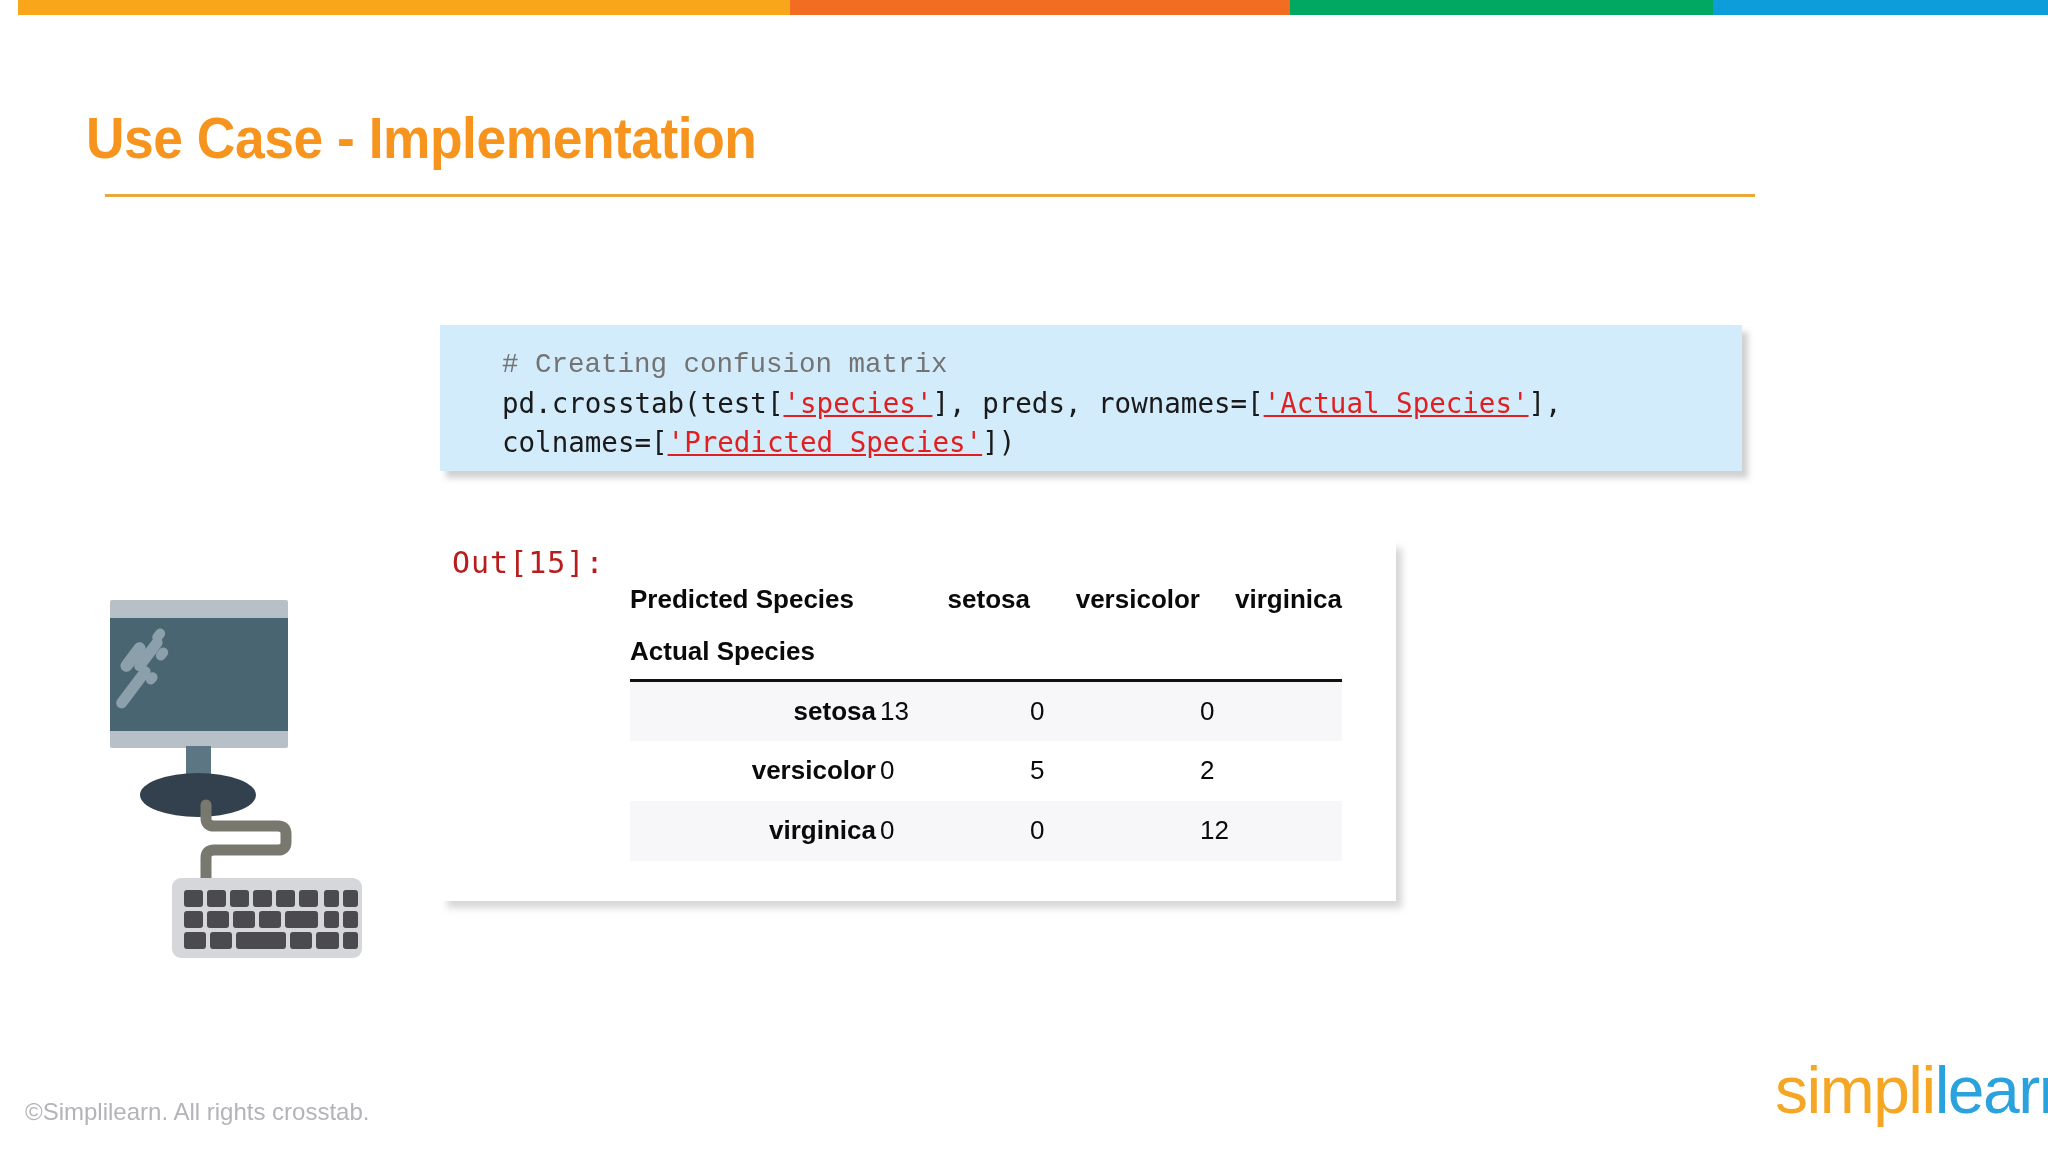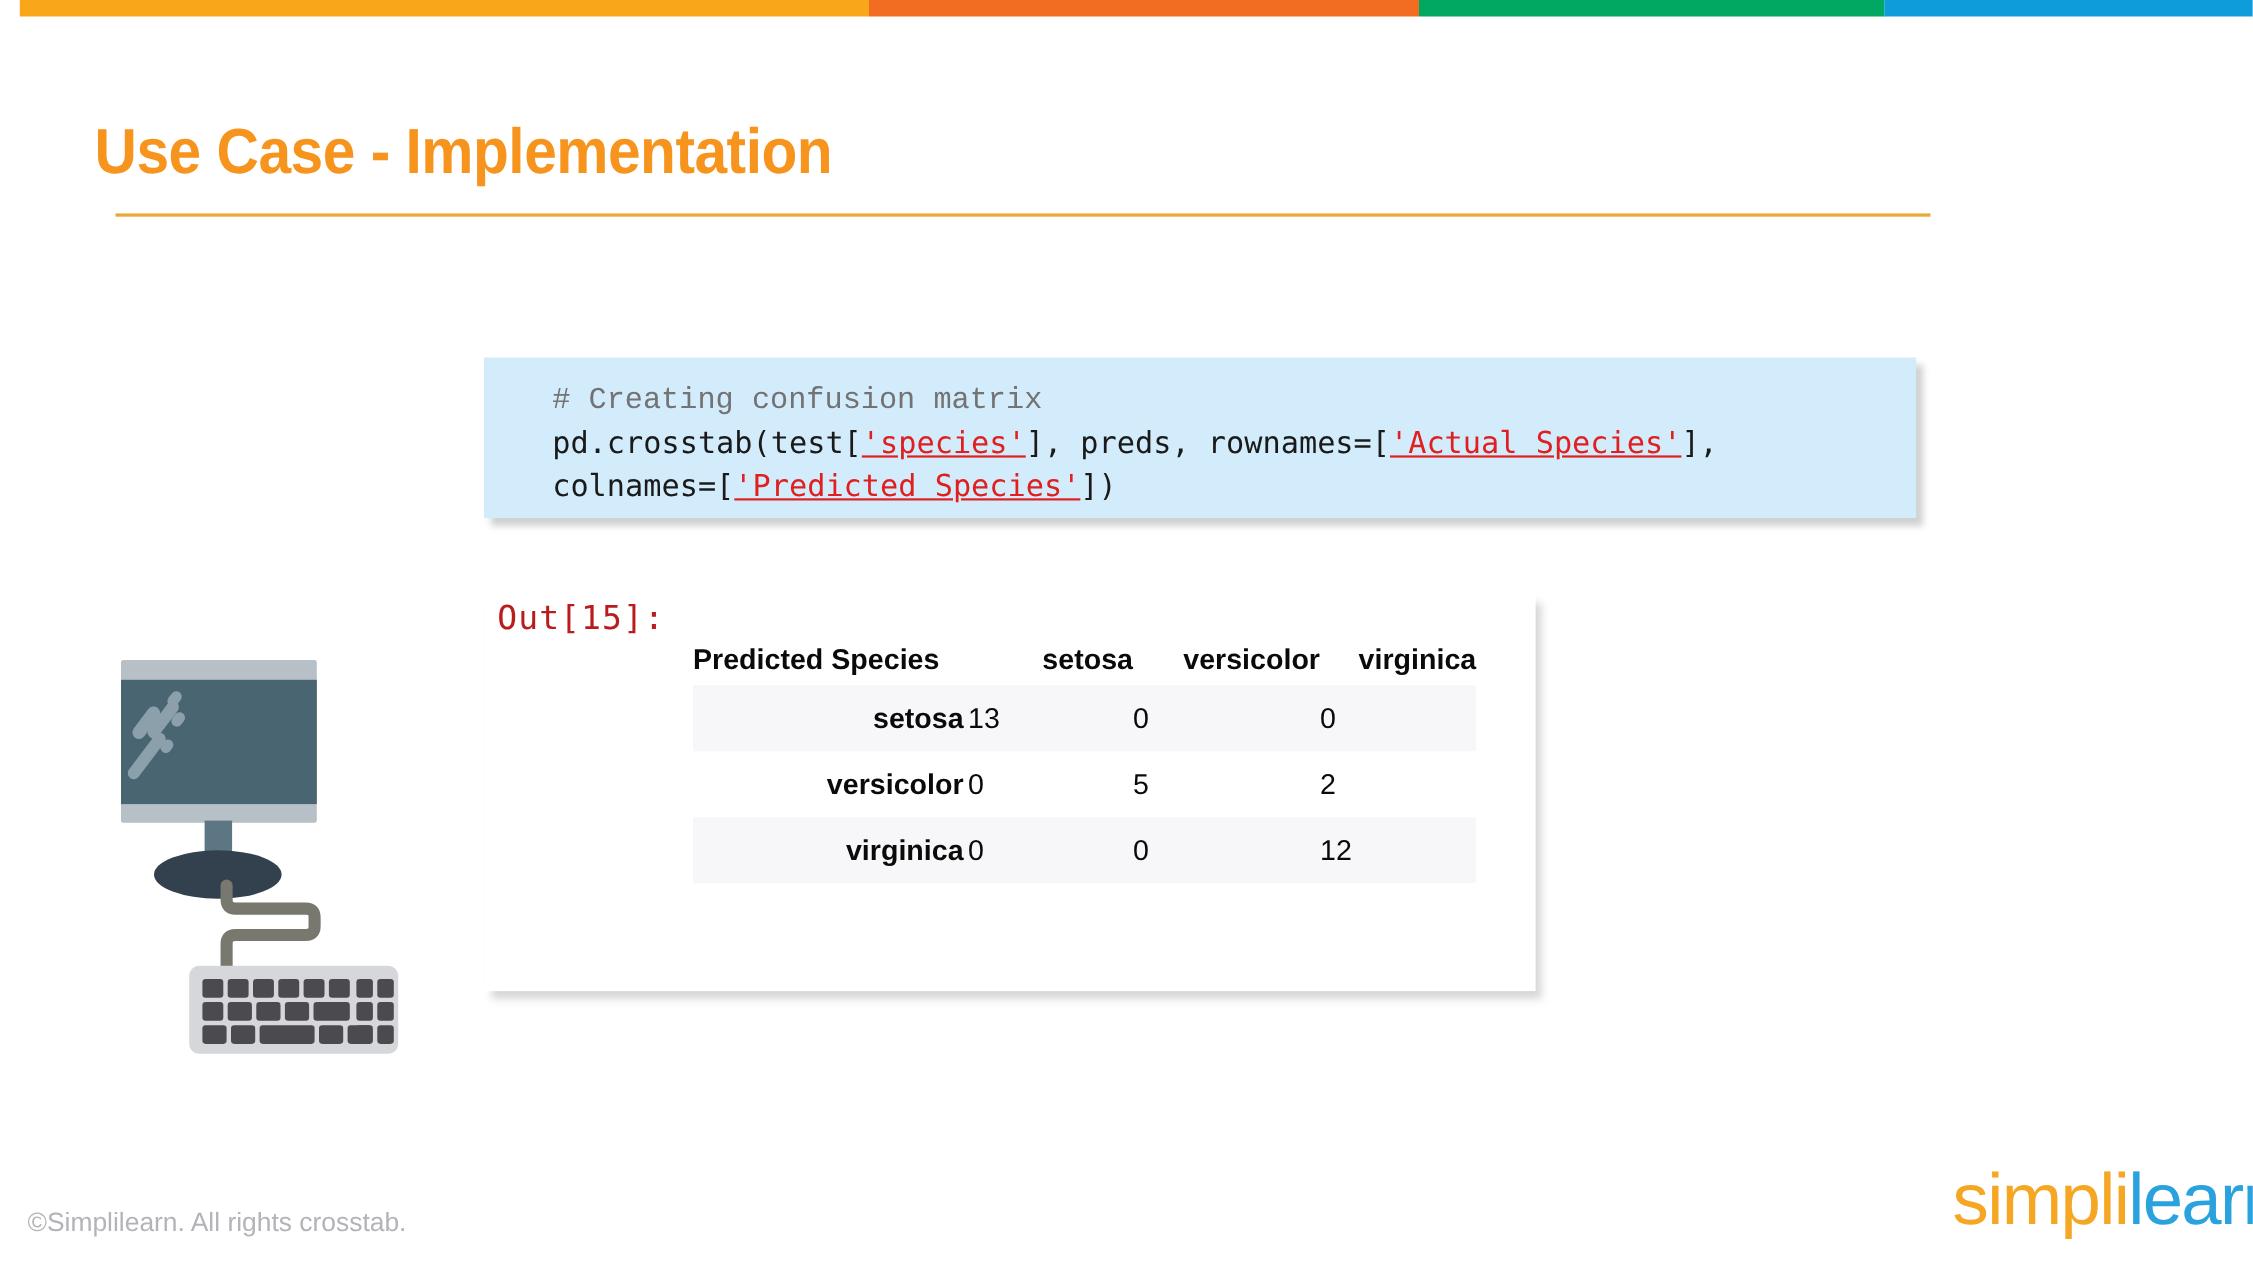--- a/index.html
+++ b/index.html
@@ -205,20 +205,26 @@
 <div id="output-card"></div>
 <div id="out-label">Out[15]:</div>
 
 <table id="cm-table">
   <thead>
     <tr class="hdr-row">
       <th class="corner col-label">Predicted Species</th>
       <th class="col-v1">setosa</th>
       <th class="col-v2">versicolor</th>
       <th class="col-v3">virginica</th>
+    </tr>
+    <tr class="sub-row">
+      <th>Actual Species</th>
+      <th></th>
+      <th></th>
+      <th></th>
     </tr>
   </thead>
   <tbody>
     <tr class="shaded">
       <th class="rowlabel">setosa</th>
       <td class="val">13</td>
       <td class="val">0</td>
       <td class="val">0</td>
     </tr>
     <tr>

